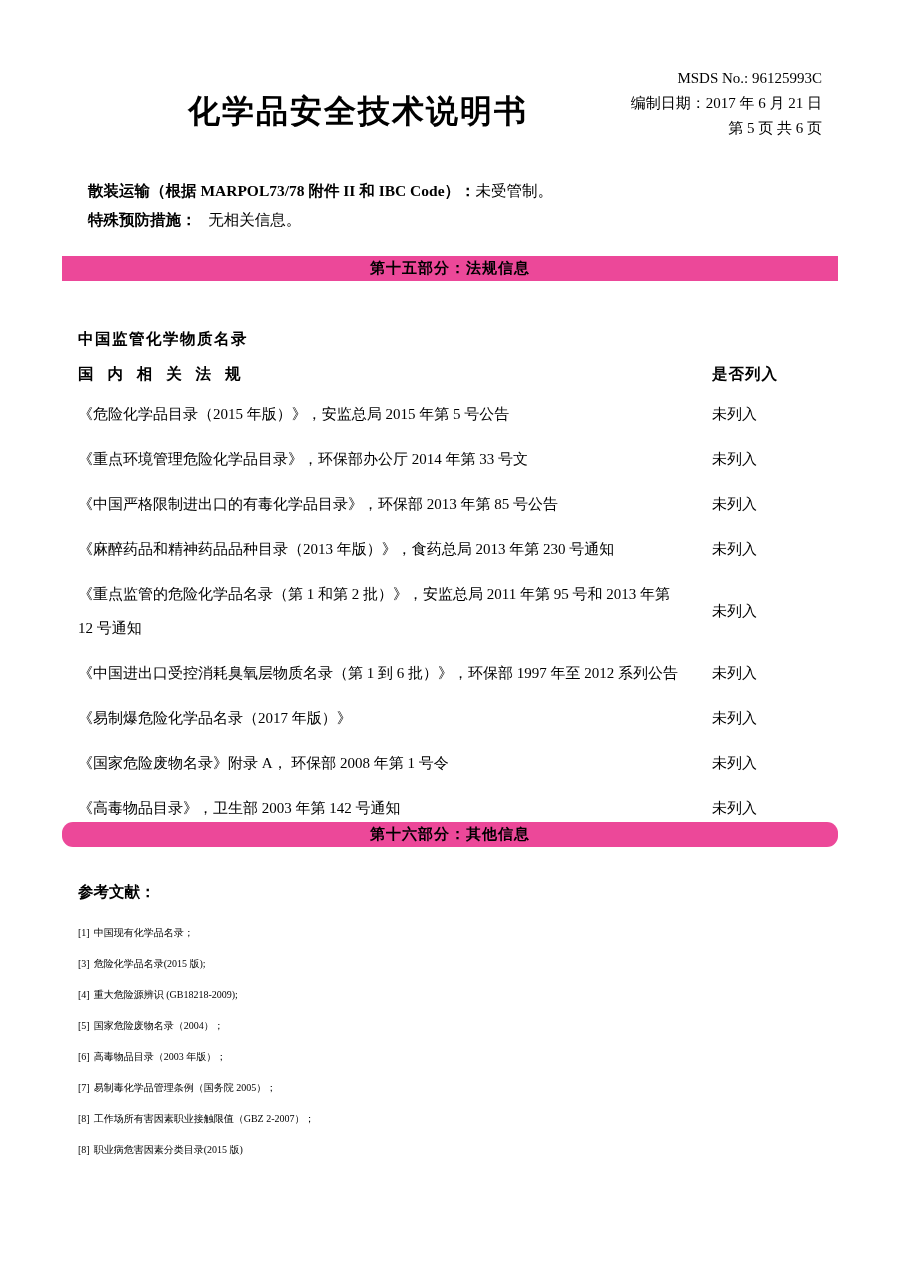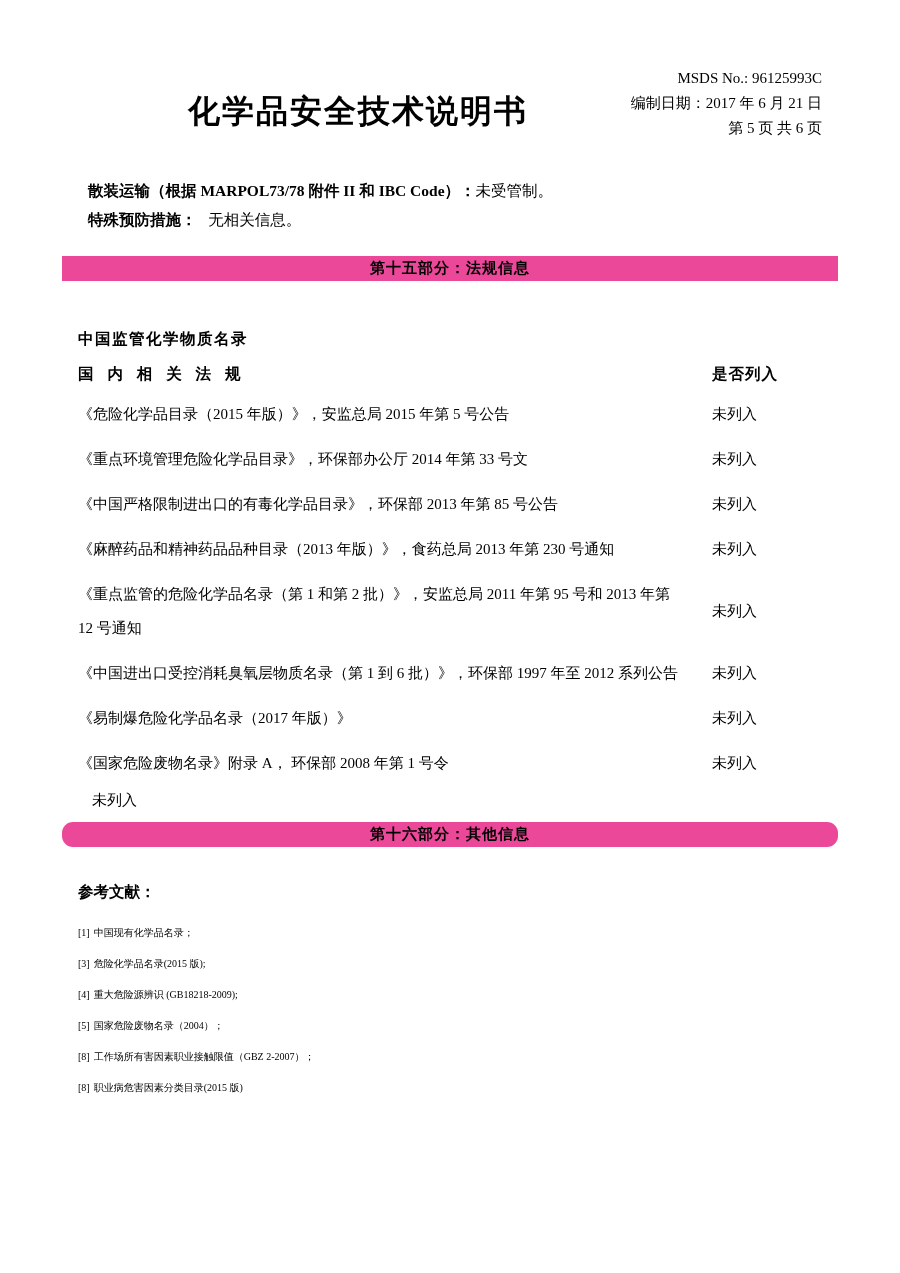--- a/index.html
+++ b/index.html
@@ -205,20 +205,21 @@
     </div>
     <div class="reg-row">
       <div class="name">《易制爆危险化学品名录（2017 年版）》</div>
       <div class="status">未列入</div>
     </div>
     <div class="reg-row">
       <div class="name">《国家危险废物名录》附录 A， 环保部 2008 年第 1 号令</div>
       <div class="status">未列入</div>
     </div>
     <div class="reg-row">
+      <div class="name">《高毒物品目录》，卫生部 2003 年第 142 号通知</div>
       <div class="status">未列入</div>
     </div>
   </div>
 
   <div class="section-bar" id="bar-16">第十六部分：其他信息</div>
 
   <div class="refs">
     <div class="refs-title">参考文献：</div>
     <div class="ref-item">
       <span class="idx">[1]</span><span>中国现有化学品名录；</span>
@@ -226,20 +227,26 @@
     <div class="ref-item">
       <span class="idx">[3]</span><span>危险化学品名录(2015 版);</span>
     </div>
     <div class="ref-item">
       <span class="idx">[4]</span><span>重大危险源辨识 (GB18218-2009);</span>
     </div>
     <div class="ref-item">
       <span class="idx">[5]</span><span>国家危险废物名录（2004）；</span>
     </div>
     <div class="ref-item">
+      <span class="idx">[6]</span><span>高毒物品目录（2003 年版）；</span>
+    </div>
+    <div class="ref-item">
+      <span class="idx">[7]</span><span>易制毒化学品管理条例（国务院 2005）；</span>
+    </div>
+    <div class="ref-item">
       <span class="idx">[8]</span><span>工作场所有害因素职业接触限值（GBZ 2-2007）；</span>
     </div>
     <div class="ref-item">
       <span class="idx">[8]</span><span>职业病危害因素分类目录(2015 版)</span>
     </div>
   </div>
 
 </div>
 
 </body></html>

